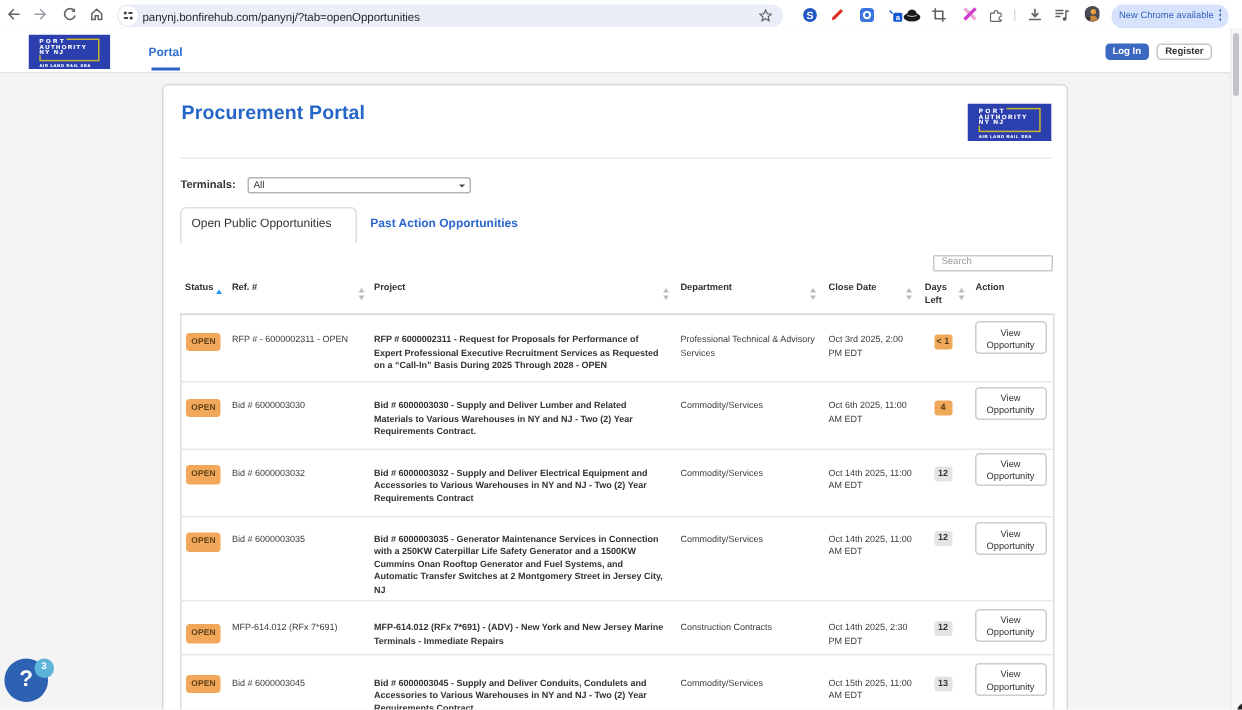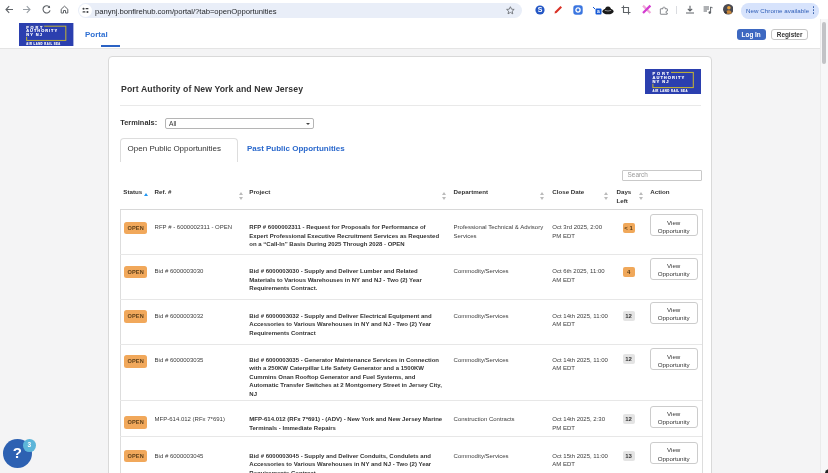--- a/index.html
+++ b/index.html
@@ -6,21 +6,21 @@
 html,body { width:828px; height:473px; overflow:hidden; }
 body { font-family:"Liberation Sans", sans-serif; background:#f4f4f5; position:relative; }
 .abs { position:absolute; }
 
 #toolbar { left:0; top:0; width:828px; height:19.3px; background:#ffffff; }
 #urlpill { left:78px; top:2.5px; width:444.2px; height:15.3px; background:#e9eef8; border-radius:7.65px; }
 #urltext { left:95px; top:6.5px; font-size:7.7px; color:#26282c; letter-spacing:-0.04px; }
 #chromepill { left:740.8px; top:3.2px; width:78.6px; height:15.4px; background:#d7e3fc; border-radius:7.7px; color:#2e5db6; font-size:6.2px; text-align:left; line-height:15.4px; padding-left:5.2px; letter-spacing:0.05px; }
 
 #siteheader { left:0; top:19.3px; width:820px; height:29.6px; background:#fff; border-bottom:1px solid #e4e4e4; }
-#portaltab { left:85px; top:29.5px; font-size:8px; font-weight:bold; color:#2e6fd3; }
+#portaltab { left:99px; top:29.5px; font-size:8px; font-weight:bold; color:#2e6fd3; }
 #portalunder { left:100.5px; top:44.6px; width:19.5px; height:2.2px; background:#2b62c4; }
 #loginbtn { left:736.6px; top:29px; width:29.2px; height:11.4px; background:#3d68c1; border-radius:3px; color:#fff; font-size:6.4px; font-weight:bold; text-align:center; line-height:11.4px; }
 #registerbtn { left:770.8px; top:29px; width:37.6px; height:11.4px; background:#fff; border:1px solid #c6c6c6; border-radius:3px; color:#333; font-size:6.4px; font-weight:bold; text-align:center; line-height:9.6px; }
 
 #card { left:108px; top:56.2px; width:603.5px; height:425px; background:#fff; border:1px solid #d9d9d9; border-radius:4px 4px 0 0; }
 
 #h1 { left:12px; top:10.3px; font-size:13px; letter-spacing:0.1px; font-weight:bold; color:#2565c8; }
 #h2 { left:12px; top:26.5px; font-size:8.7px; font-weight:bold; color:#333; letter-spacing:0.1px; }
 #hr1 { left:11px; top:47.6px; width:581px; height:1px; background:#e9e9e9; }
 #deptlabel { left:11.3px; top:60.6px; font-size:7.4px; font-weight:bold; color:#333; }
@@ -71,21 +71,21 @@
     <path d="M1.2 4.2 L4.5 1.2 L7.8 4.2 V8 H5.5 V5.5 H3.5 V8 H1.2 Z" stroke="#5f6368" stroke-width="1" fill="none"></path>
   </svg>
 <div class="abs" id="urlpill"></div>
 <div class="abs" style="left:78.6px;top:3.6px;width:13.2px;height:13.2px;border-radius:50%;background:#fff"></div>
 <svg class="abs" style="left:81.6px;top:7px" width="7" height="7" viewBox="0 0 10 10">
     <circle cx="2.2" cy="2.4" r="1.5" fill="#3e4043"></circle>
     <rect x="5" y="1.5" width="4.3" height="1.8" rx="0.9" fill="#3e4043"></rect>
     <rect x="0.7" y="6.2" width="4.3" height="1.8" rx="0.9" fill="#3e4043"></rect>
     <circle cx="7.8" cy="7.1" r="1.5" fill="#3e4043"></circle>
   </svg>
-<div class="abs" id="urltext">panynj.bonfirehub.com/portal/?tab=openOpportunities</div>
+<div class="abs" id="urltext">panynj.bonfirehub.com/panynj/?tab=openOpportunities</div>
 
 <svg class="abs" style="left:506.3px;top:6.1px" width="8.8" height="8.8" viewBox="0 0 10 10">
     <path d="M5 0.8 L6.3 3.6 L9.3 3.9 L7 5.9 L7.7 8.9 L5 7.3 L2.3 8.9 L3 5.9 L0.7 3.9 L3.7 3.6 Z" fill="none" stroke="#5f6368" stroke-width="0.9"></path>
   </svg>
 <svg class="abs" style="left:534.8px;top:5px" width="10" height="10" viewBox="0 0 10 10">
     <circle cx="5" cy="5" r="4.6" fill="#2457c5"></circle>
     <text x="5" y="7.4" font-size="7" font-weight="bold" fill="#fff" text-anchor="middle" font-family="Liberation Sans">S</text>
   </svg>
 <svg class="abs" style="left:552.6px;top:5px" width="10" height="10" viewBox="0 0 10 10">
     <path d="M1.5 8.5 L2 6.5 L7.5 1 L9 2.5 L3.5 8 Z" fill="#d93025"></path>
@@ -149,29 +149,29 @@
 </svg>
 <div class="abs" id="portaltab">Portal</div>
 <div class="abs" id="portalunder"></div>
 <div class="abs" id="loginbtn">Log In</div>
 <div class="abs" id="registerbtn">Register</div>
 
 <div class="abs" id="sbtrack"></div>
 <div class="abs" id="sbthumb"></div>
 
 <div class="abs" id="card">
-  <div class="abs" id="h2">Port Authority of New York and New Jersey</div>
+  <div class="abs" id="h1">Procurement Portal</div>
   <div class="abs" id="hr1"></div>
   <div class="abs" id="deptlabel">Terminals:</div>
   <div class="abs" id="deptsel"></div>
   <div class="abs" id="deptall">All</div>
   <div class="abs" id="deptcaret"></div>
   <div class="abs" id="activetab"></div>
   <div class="abs" id="activetabtext">Open Public Opportunities</div>
-  <div class="abs" id="pasttabtext">Past Public Opportunities</div>
+  <div class="abs" id="pasttabtext">Past Action Opportunities</div>
   <div class="abs" id="searchbox"></div>
   <div class="abs" id="searchph">Search</div>
 
   <div class="hcell" style="left:14.3px;top:131.2px">Status</div>
   <div class="abs" style="left:35.2px;top:135.8px;width:0;height:0;border-left:2.6px solid transparent;border-right:2.6px solid transparent;border-bottom:3.4px solid #2196f3"></div>
   <div class="hcell" style="left:45.6px;top:131.2px">Ref. #</div>
   <div class="hcell" style="left:140.3px;top:131.2px">Project</div>
   <div class="hcell" style="left:344.6px;top:131.2px">Department</div>
   <div class="hcell" style="left:443.3px;top:131.2px">Close Date</div>
   <div class="hcell" style="left:507.5px;top:131.2px">Days<br>Left</div>

